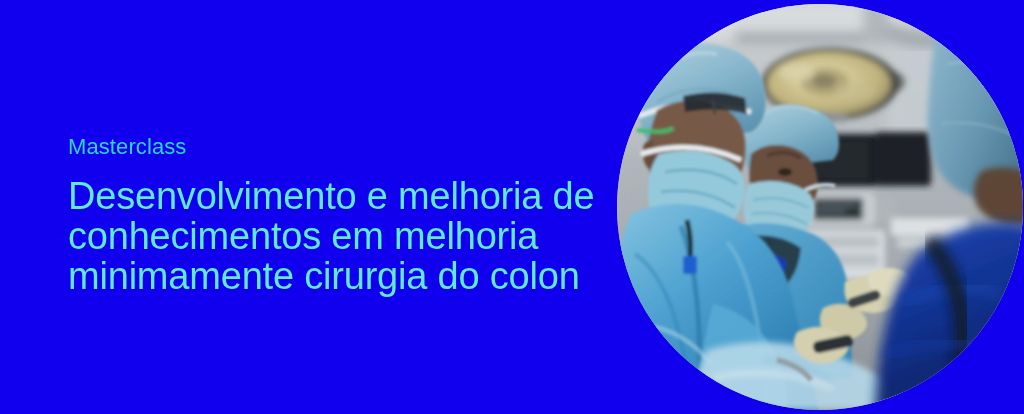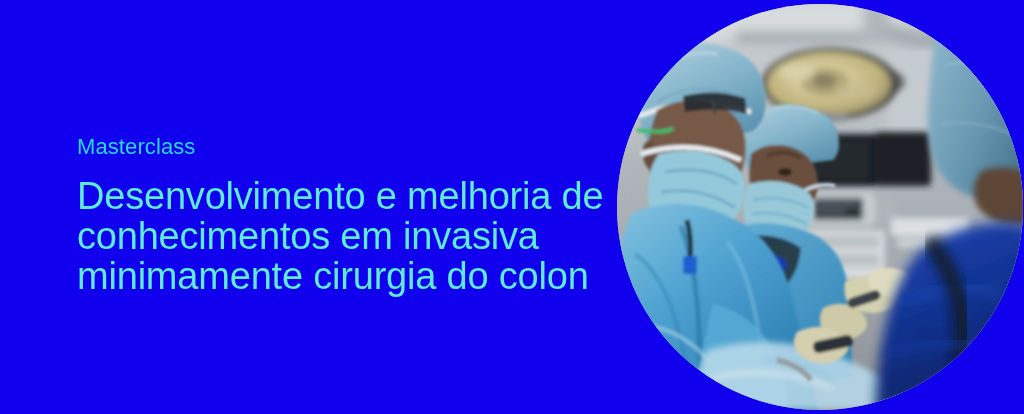--- a/index.html
+++ b/index.html
@@ -36,21 +36,20 @@
     overflow:hidden;
   }
   .photo-svg { display:block; width:100%; height:100%; }
 
   
   .text-block {
     position:absolute;
     left:68px;
     top:132px;
     width:540px;
-    margin-left:9px;
   }
   .eyebrow {
     color:#2dd4d8;
     font-size:22px;
     line-height:30px;
     font-weight:400;
     letter-spacing:0.1px;
     white-space:nowrap;
   }
   .headline {
@@ -256,18 +255,18 @@
 
         <rect x="0" y="0" width="406" height="406" fill="#4a5f78" opacity="0.06"></rect>
       </svg>
     </div>
   </div>
 
   <div class="text-block">
     <div class="eyebrow">Masterclass</div>
     <h1 class="headline">
       <span class="headline-line">Desenvolvimento e melhoria de</span>
-      <span class="headline-line">conhecimentos em invasiva</span>
+      <span class="headline-line">conhecimentos em melhoria</span>
       <span class="headline-line">minimamente cirurgia do colon</span>
     </h1>
   </div>
 
 </div>
 
 </body></html>

